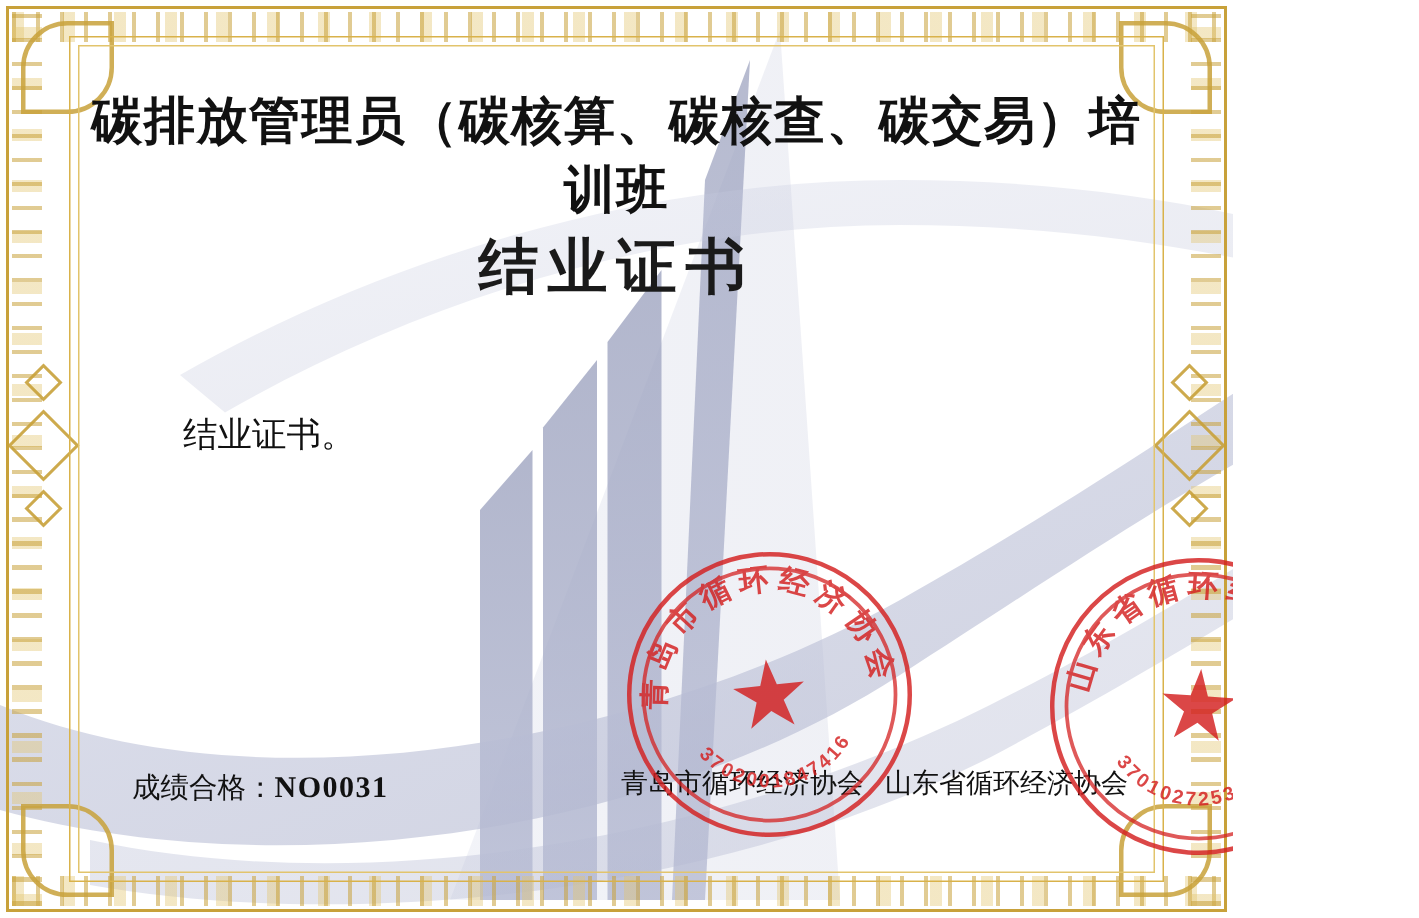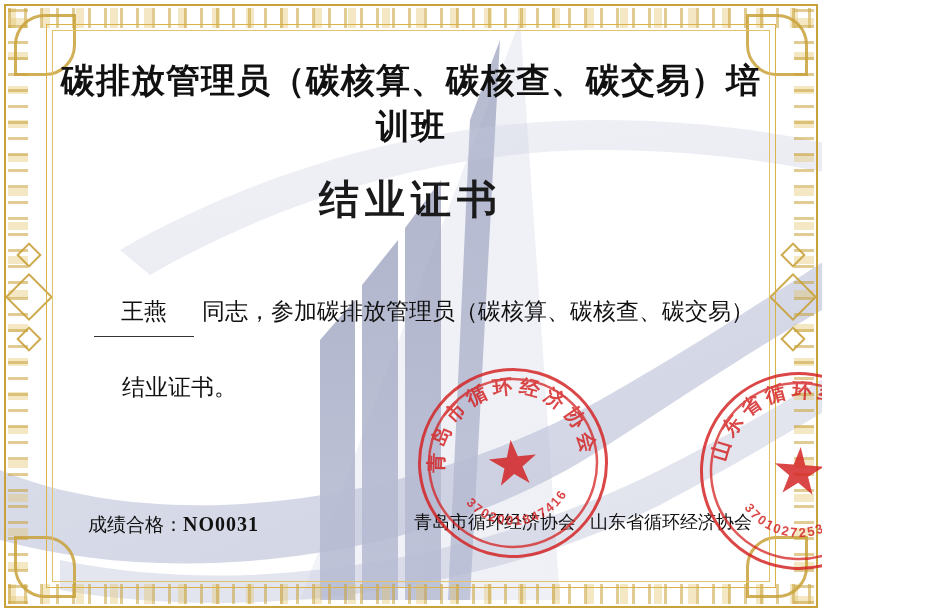--- a/index.html
+++ b/index.html
@@ -131,21 +131,20 @@
     color: #111111;
     margin-top: 18px;
     font-family: "Liberation Serif", "DejaVu Serif", serif;
   }
   .title-sub {
     text-align: center;
     font-size: 40px;
     font-weight: bold;
     letter-spacing: 6px;
     color: #1a1a1a;
-    margin-top: 22px;
     font-family: "Liberation Serif", "DejaVu Serif", serif;
   }
 
   .body-block {
     margin-top: 62px;
     font-size: 23px;
     line-height: 2.0;
     color: #111;
   }
   .line1 {
@@ -287,23 +286,20 @@
   <div class="orn diamond small r3"></div>
   <div class="border-inner"></div>
   <div class="border-inner2"></div>
 
   <div class="content">
 
     <div class="title-main">碳排放管理员（碳核算、碳核查、碳交易）培训班</div>
     <div class="title-sub">结业证书</div>
 
     <div class="body-block">
-      <div class="line1">
-        <span class="name-slot">王燕</span><span>同志，参加碳排放管理员（碳核算、碳核查、碳交易）</span>
-      </div>
       <div class="line3">结业证书。</div>
     </div>
 
     <div class="footer">
       <div class="cert-no">
         <span>成绩合格：</span><span class="no-val">NO0031</span>
       </div>
       <div class="issuers">
         <div class="issuer-row">
           <span>青岛市循环经济协会</span><span>山东省循环经济协会</span>

